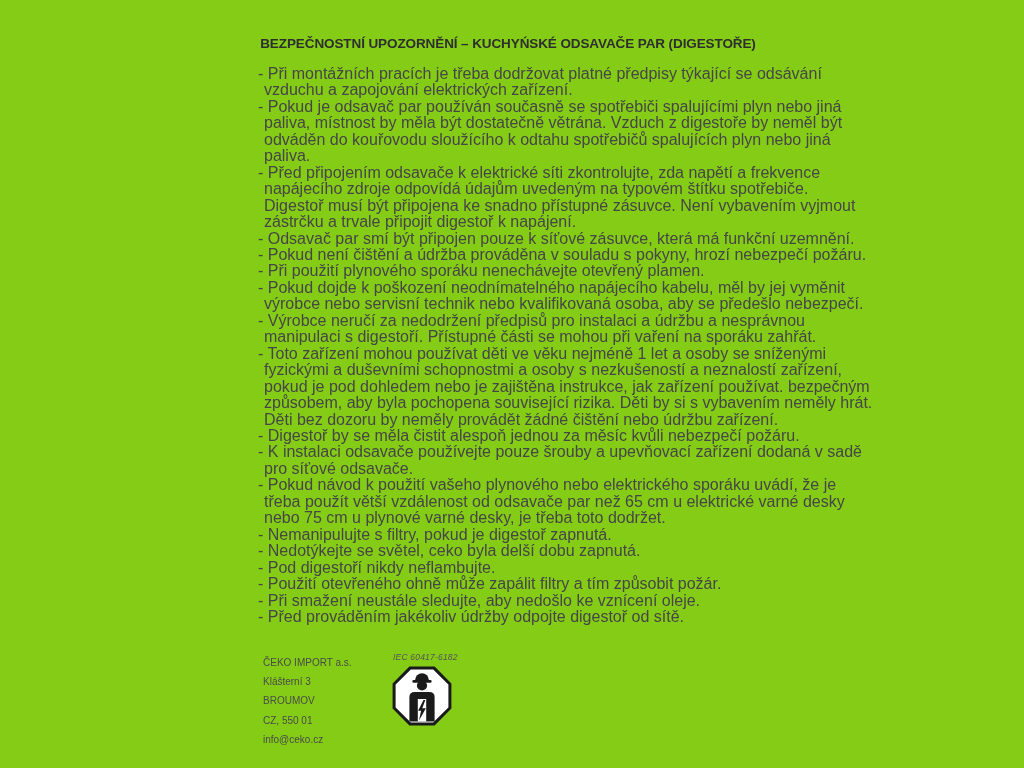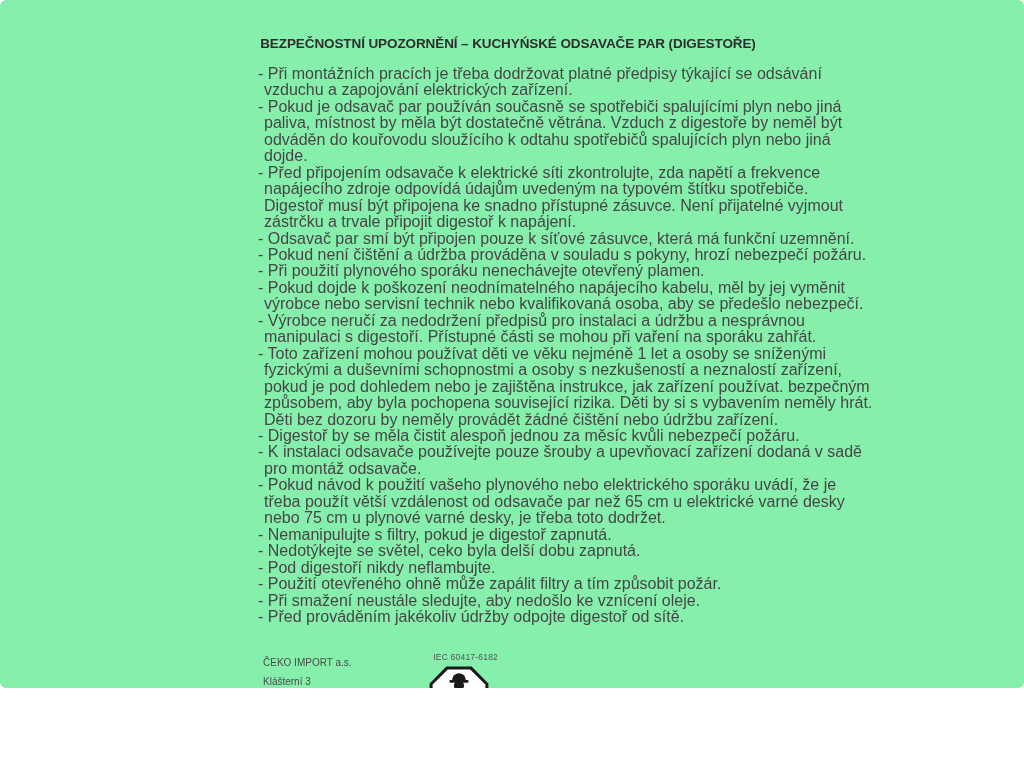--- a/index.html
+++ b/index.html
@@ -3,25 +3,24 @@
 <meta charset="utf-8">
 <style>
   html, body {
     margin: 0;
     padding: 0;
     background: #ffffff;
   }
   .page {
     position: relative;
     width: 1024px;
-    height: 688px;
-    background: #86efac;
+    height: 768px;
+    background: #84cc16;
     overflow: hidden;
     font-family: "Liberation Sans", sans-serif;
-    border-radius: 6px;
   }
   .doc-title {
     position: absolute;
     left: 258px;
     top: 36px;
     width: 500px;
     text-align: center;
     font-size: 13.5px;
     font-weight: bold;
     letter-spacing: -0.1px;
@@ -48,24 +47,25 @@
     top: 653px;
     font-size: 10px;
     line-height: 19.2px;
     color: #4a4a4a;
   }
   .company-line {
     white-space: nowrap;
   }
   .symbol-block {
     position: absolute;
-    left: 428px;
+    left: 391px;
     top: 652px;
     width: 70px;
-    text-align: right;
+    text-align: left;
+    font-style: italic;
   }
   .symbol-label {
     font-size: 8.5px;
     letter-spacing: 0.2px;
     color: #555555;
     white-space: nowrap;
     display: block;
     margin-left: 2px;
   }
   .symbol-icon {
@@ -80,40 +80,40 @@
 <div class="page">
 
   <div class="doc-title">BEZPEČNOSTNÍ UPOZORNĚNÍ – KUCHYŃSKÉ ODSAVAČE PAR (DIGESTOŘE)</div>
 
   <div class="warning-list">
       <div class="wline">- Při montážních pracích je třeba dodržovat platné předpisy týkající se odsávání</div>
       <div class="wline cont">vzduchu a zapojování elektrických zařízení.</div>
       <div class="wline">- Pokud je odsavač par používán současně se spotřebiči spalujícími plyn nebo jiná</div>
       <div class="wline cont">paliva, místnost by měla být dostatečně větrána. Vzduch z digestoře by neměl být</div>
       <div class="wline cont">odváděn do kouřovodu sloužícího k odtahu spotřebičů spalujících plyn nebo jiná</div>
-      <div class="wline cont">dojde.</div>
+      <div class="wline cont">paliva.</div>
       <div class="wline">- Před připojením odsavače k elektrické síti zkontrolujte, zda napětí a frekvence</div>
       <div class="wline cont">napájecího zdroje odpovídá údajům uvedeným na typovém štítku spotřebiče.</div>
-      <div class="wline cont">Digestoř musí být připojena ke snadno přístupné zásuvce. Není přijatelné vyjmout</div>
+      <div class="wline cont">Digestoř musí být připojena ke snadno přístupné zásuvce. Není vybavením vyjmout</div>
       <div class="wline cont">zástrčku a trvale připojit digestoř k napájení.</div>
       <div class="wline">- Odsavač par smí být připojen pouze k síťové zásuvce, která má funkční uzemnění.</div>
       <div class="wline">- Pokud není čištění a údržba prováděna v souladu s pokyny, hrozí nebezpečí požáru.</div>
       <div class="wline">- Při použití plynového sporáku nenechávejte otevřený plamen.</div>
       <div class="wline">- Pokud dojde k poškození neodnímatelného napájecího kabelu, měl by jej vyměnit</div>
       <div class="wline cont">výrobce nebo servisní technik nebo kvalifikovaná osoba, aby se předešlo nebezpečí.</div>
       <div class="wline">- Výrobce neručí za nedodržení předpisů pro instalaci a údržbu a nesprávnou</div>
       <div class="wline cont">manipulaci s digestoří. Přístupné části se mohou při vaření na sporáku zahřát.</div>
       <div class="wline">- Toto zařízení mohou používat děti ve věku nejméně 1 let a osoby se sníženými</div>
       <div class="wline cont">fyzickými a duševními schopnostmi a osoby s nezkušeností a neznalostí zařízení,</div>
       <div class="wline cont">pokud je pod dohledem nebo je zajištěna instrukce, jak zařízení používat. bezpečným</div>
       <div class="wline cont">způsobem, aby byla pochopena související rizika. Děti by si s vybavením neměly hrát.</div>
       <div class="wline cont">Děti bez dozoru by neměly provádět žádné čištění nebo údržbu zařízení.</div>
       <div class="wline">- Digestoř by se měla čistit alespoň jednou za měsíc kvůli nebezpečí požáru.</div>
       <div class="wline">- K instalaci odsavače používejte pouze šrouby a upevňovací zařízení dodaná v sadě</div>
-      <div class="wline cont">pro montáž odsavače.</div>
+      <div class="wline cont">pro síťové odsavače.</div>
       <div class="wline">- Pokud návod k použití vašeho plynového nebo elektrického sporáku uvádí, že je</div>
       <div class="wline cont">třeba použít větší vzdálenost od odsavače par než 65 cm u elektrické varné desky</div>
       <div class="wline cont">nebo 75 cm u plynové varné desky, je třeba toto dodržet.</div>
       <div class="wline">- Nemanipulujte s filtry, pokud je digestoř zapnutá.</div>
       <div class="wline">- Nedotýkejte se světel, ceko byla delší dobu zapnutá.</div>
       <div class="wline">- Pod digestoří nikdy neflambujte.</div>
       <div class="wline">- Použití otevřeného ohně může zapálit filtry a tím způsobit požár.</div>
       <div class="wline">- Při smažení neustále sledujte, aby nedošlo ke vznícení oleje.</div>
       <div class="wline">- Před prováděním jakékoliv údržby odpojte digestoř od sítě.</div>
     </div>

